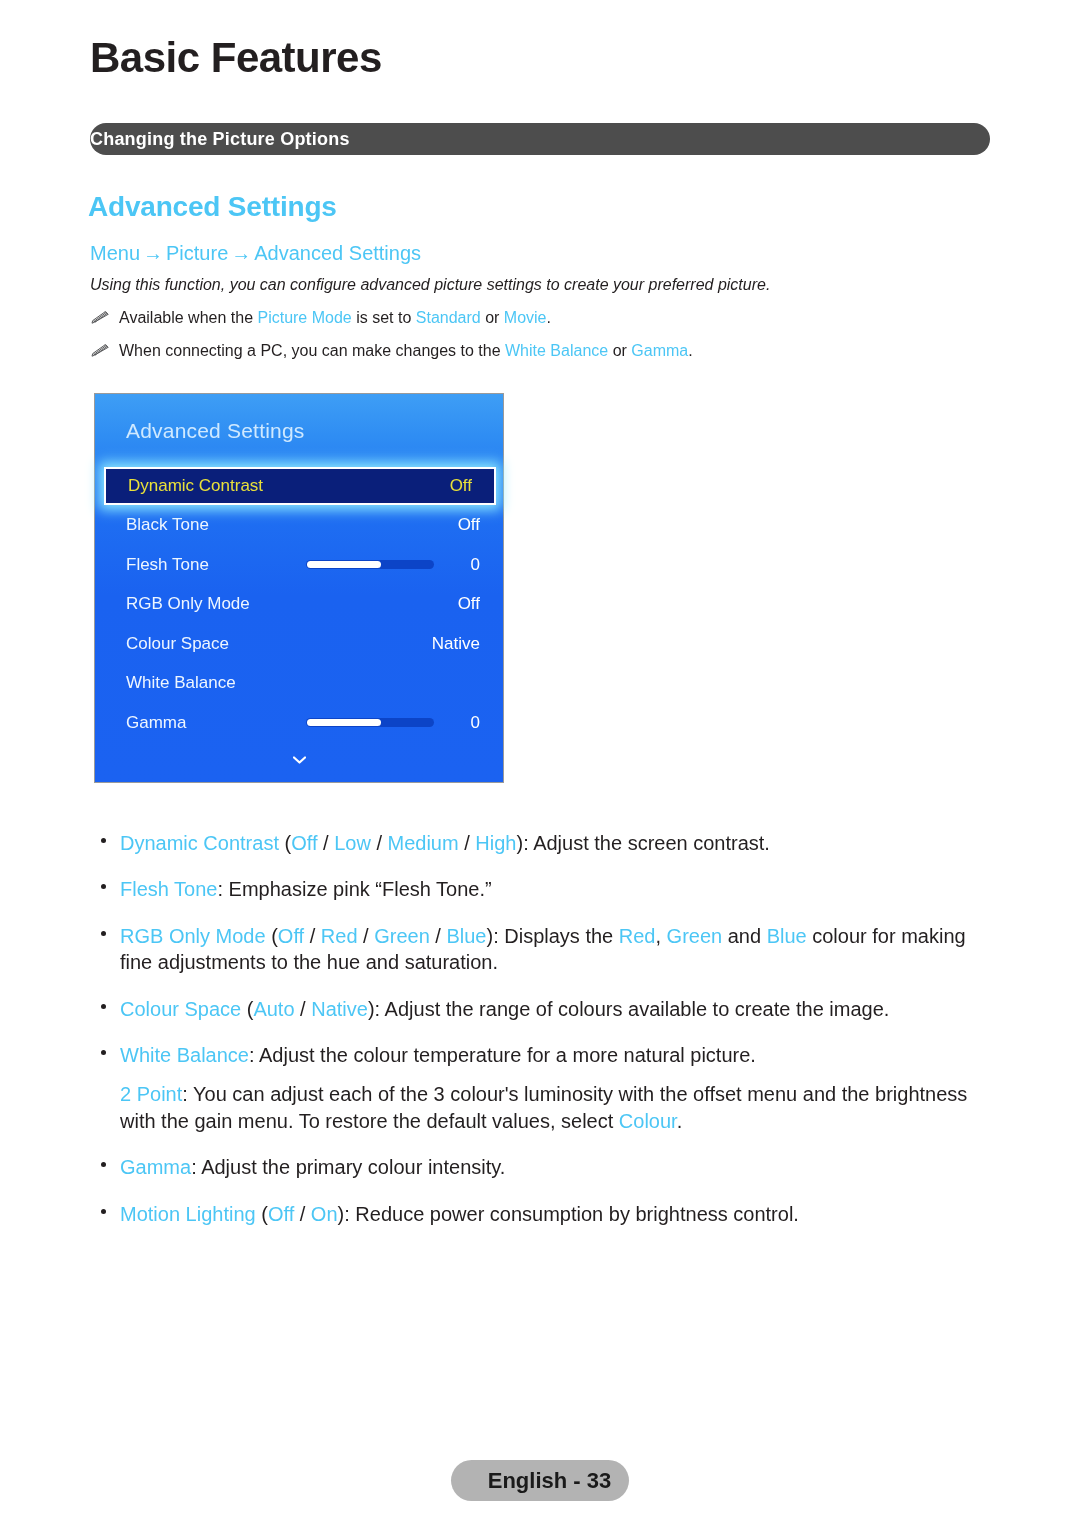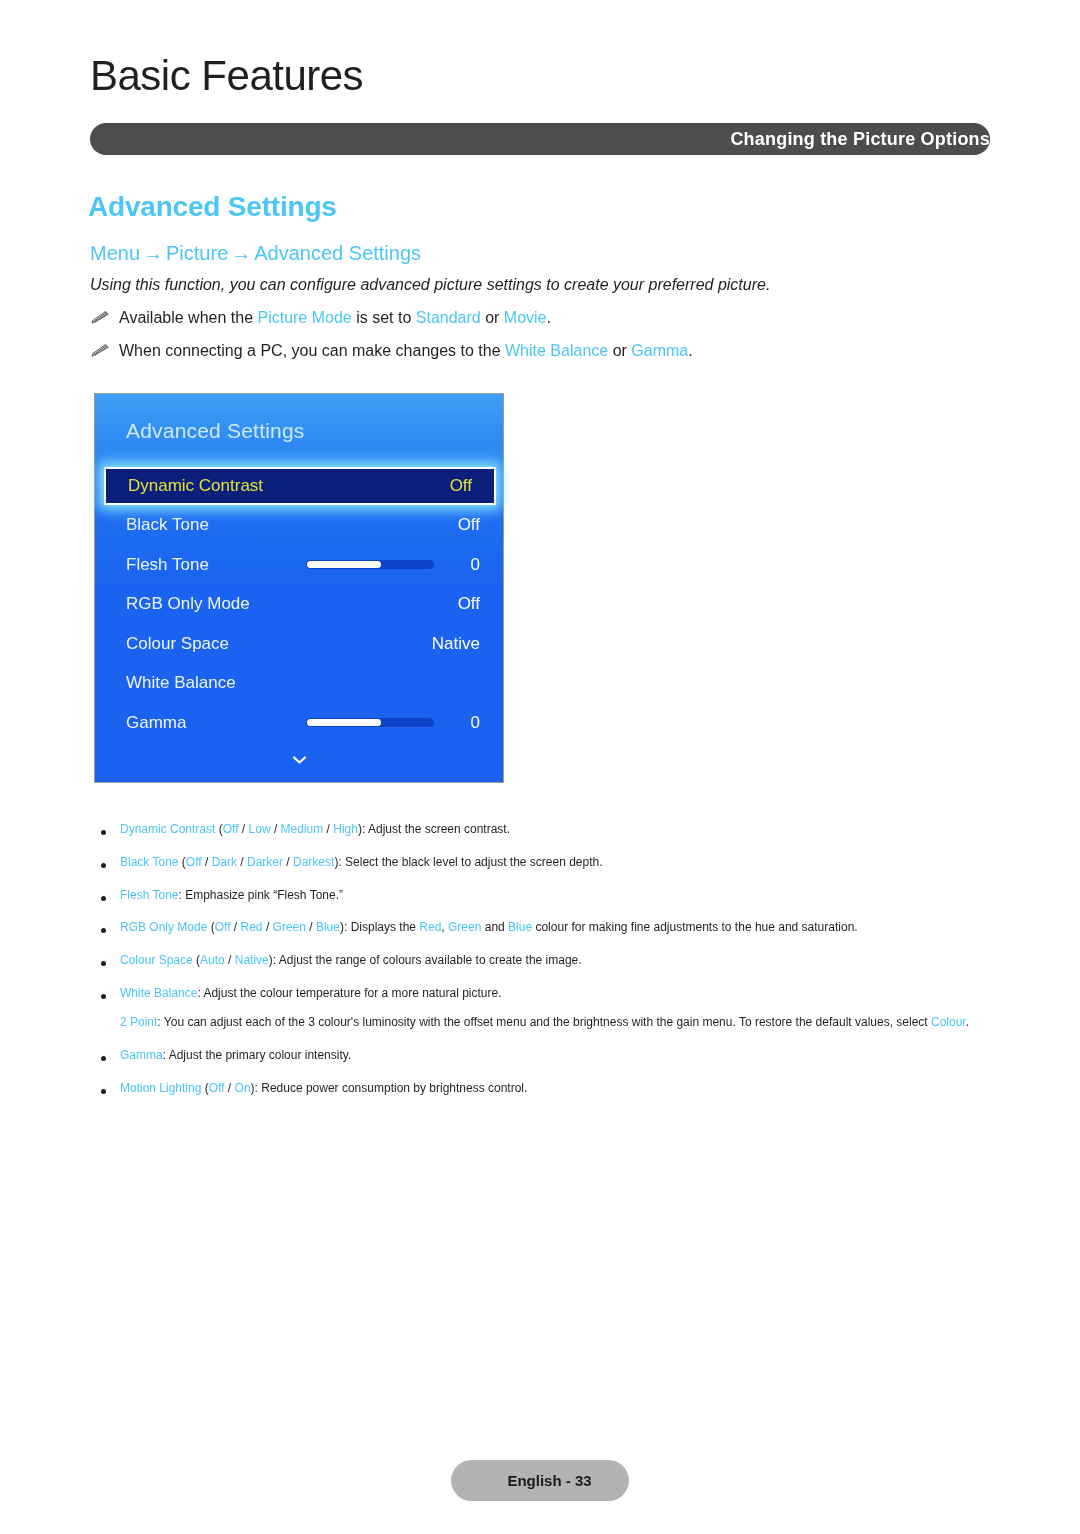--- a/index.html
+++ b/index.html
@@ -18,39 +18,39 @@
 
   .page {
     position: absolute;
     inset: 0;
   }
 
   
   .chapter-title {
     position: absolute;
     left: 90px;
-    top: 55px;
+    top: 37px;
     font-size: 42px;
-    font-weight: 400;
+    font-weight: 700;
     letter-spacing: -0.5px;
     color: #231f20;
     line-height: 1;
     white-space: nowrap;
   }
 
   .section-band {
     position: absolute;
     left: 90px;
     top: 123px;
     width: 900px;
     height: 32px;
     background: #4d4d4d;
     display: flex;
     align-items: center;
-    justify-content: flex-end;
+    justify-content: flex-start;
     border-radius: 16px;
   }
   .section-band-label {
     color: #ffffff;
     font-size: 18px;
     font-weight: bold;
     letter-spacing: 0.2px;
     white-space: nowrap;
   }
 
@@ -222,21 +222,21 @@
   
   .bullets {
     position: absolute;
     left: 90px;
     top: 810px;
     width: 900px;
   }
   .bullet {
     position: relative;
     padding-left: 30px;
-    font-size: 12px;
+    font-size: 20px;
     line-height: 1.32;
     color: #231f20;
     margin-bottom: 17px;
   }
   .bullet::before {
     content: "";
     position: absolute;
     left: 11px;
     top: 8px;
     width: 5px;
@@ -254,21 +254,21 @@
     top: 1460px;
     width: 178px;
     height: 41px;
     border-radius: 21px;
     background: #b3b3b3;
     display: flex;
     align-items: center;
     justify-content: center;
   }
   .footer-label {
-    font-size: 15px;
+    font-size: 22px;
     font-weight: bold;
     color: #1a1a1a;
     white-space: nowrap;
     margin-left: 19px;
   }
 </style>
 </head>
 <body>
 
 <div class="page">
@@ -365,21 +365,20 @@
       <span class="chevron-down-icon">
         <svg width="13" height="8" viewBox="0 0 13 8">
           <path d="M1 1.5 L6.5 6.5 L12 1.5" fill="none" stroke="#ffffff" stroke-width="2.2" stroke-linecap="round" stroke-linejoin="round"></path>
         </svg>
       </span>
     </div>
   </div>
 
   <div class="bullets" id="bullets">
       <p class="bullet"><span class="hl">Dynamic Contrast</span><span> (</span><span class="hl">Off</span><span> / </span><span class="hl">Low</span><span> / </span><span class="hl">Medium</span><span> / </span><span class="hl">High</span><span>): Adjust the screen contrast.</span></p>
-      <p class="bullet"><span class="hl">Black Tone</span><span> (</span><span class="hl">Off</span><span> / </span><span class="hl">Dark</span><span> / </span><span class="hl">Darker</span><span> / </span><span class="hl">Darkest</span><span>): Select the black level to adjust the screen depth.</span></p>
       <p class="bullet"><span class="hl">Flesh Tone</span><span>: Emphasize pink “Flesh Tone.”</span></p>
       <p class="bullet"><span class="hl">RGB Only Mode</span><span> (</span><span class="hl">Off</span><span> / </span><span class="hl">Red</span><span> / </span><span class="hl">Green</span><span> / </span><span class="hl">Blue</span><span>): Displays the </span><span class="hl">Red</span><span>, </span><span class="hl">Green</span><span> and </span><span class="hl">Blue</span><span> colour for making fine adjustments to the hue and saturation.</span></p>
       <p class="bullet"><span class="hl">Colour Space</span><span> (</span><span class="hl">Auto</span><span> / </span><span class="hl">Native</span><span>): Adjust the range of colours available to create the image.</span></p>
       <p class="bullet"><span class="hl">White Balance</span><span>: Adjust the colour temperature for a more natural picture.</span></p>
       <p class="bullet no-marker"><span class="hl">2 Point</span><span>: You can adjust each of the 3 colour's luminosity with the offset menu and the brightness with the gain menu. To restore the default values, select </span><span class="hl">Colour</span><span>.</span></p>
       <p class="bullet"><span class="hl">Gamma</span><span>: Adjust the primary colour intensity.</span></p>
       <p class="bullet"><span class="hl">Motion Lighting</span><span> (</span><span class="hl">Off</span><span> / </span><span class="hl">On</span><span>): Reduce power consumption by brightness control.</span></p>
     </div>
 
   <div class="footer-pill">

